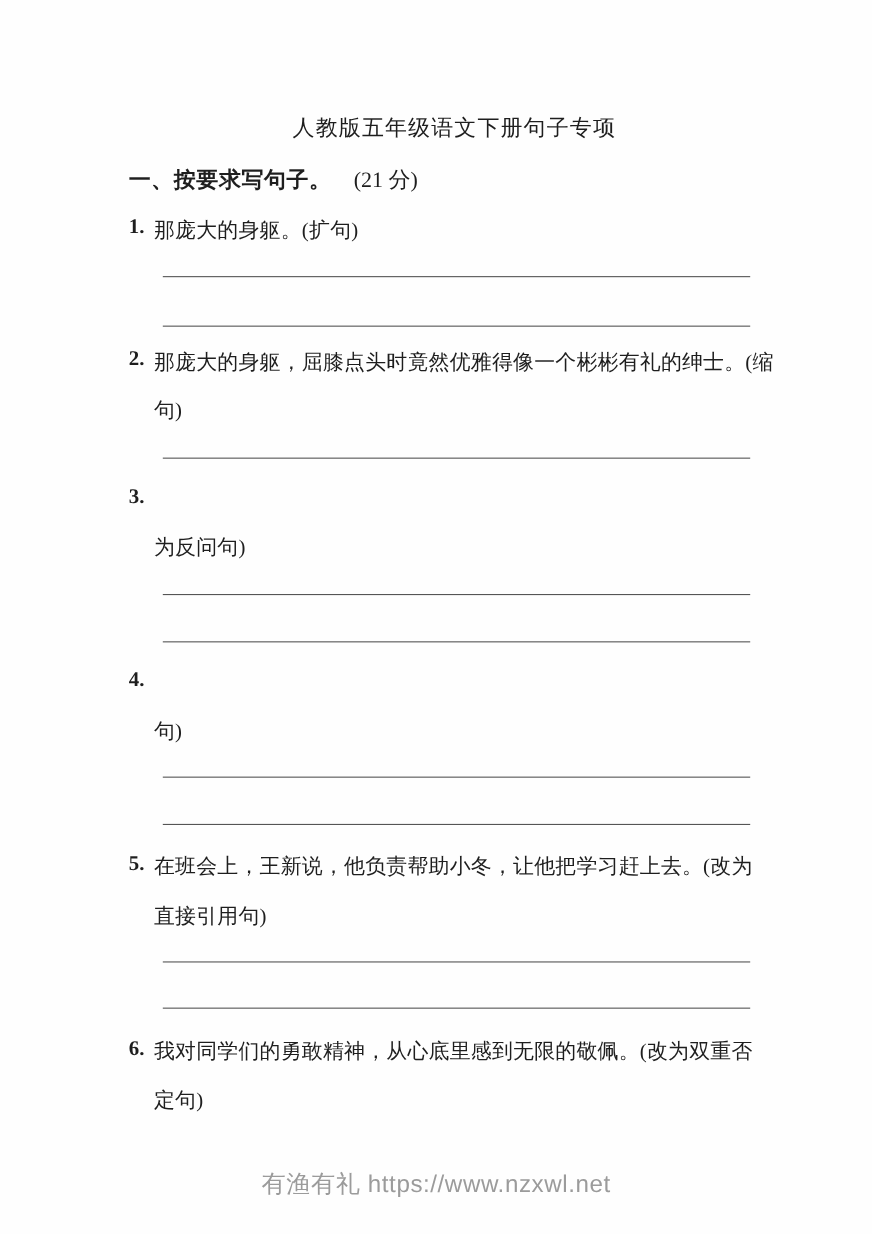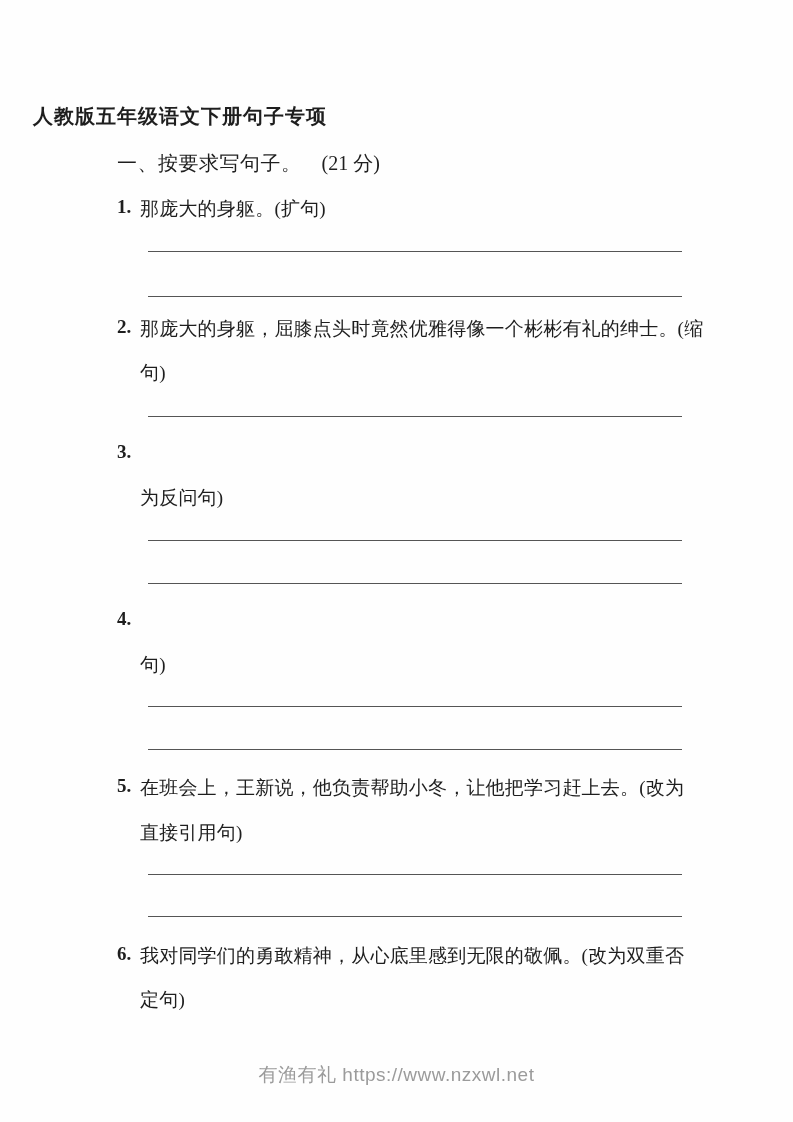--- a/index.html
+++ b/index.html
@@ -14,35 +14,35 @@
     background: #fefefe;
     font-family: "Liberation Serif", "DejaVu Serif", serif;
     color: #1e1e1e;
     overflow: hidden;
   }
   .doc-title {
     position: absolute;
     top: 103px;
     left: 33px;
     right: 0;
-    text-align: left;
+    text-align: center;
     font-size: 20px;
-    font-weight: bold;
+    font-weight: normal;
     letter-spacing: 1px;
     white-space: nowrap;
   }
   .section-heading {
     position: absolute;
     top: 150px;
     left: 117px;
     font-size: 20px;
     white-space: nowrap;
   }
   .section-heading .bold-part {
-    font-weight: normal;
+    font-weight: bold;
     letter-spacing: 0.5px;
     text-align: right;
   }
   .section-heading .score-part {
     font-weight: normal;
     margin-left: 20px;
   }
   .item-num {
     position: absolute;
     left: 117px;
@@ -64,21 +64,21 @@
     height: 0;
     border-top: 1.5px solid #555555;
   }
   .footer {
     position: absolute;
     top: 1062px;
     left: 0;
     right: 0;
     text-align: center;
     font-family: "Liberation Sans", "DejaVu Sans", sans-serif;
-    font-size: 19px;
+    font-size: 22px;
     color: #9b9b9b;
     letter-spacing: 0.5px;
     white-space: nowrap;
   }
 </style>
 </head>
 <body>
 
 <div class="page">
 

